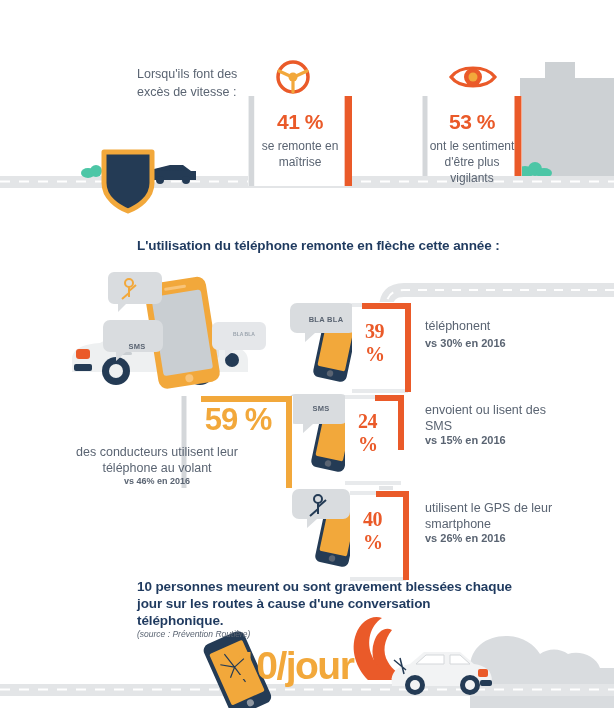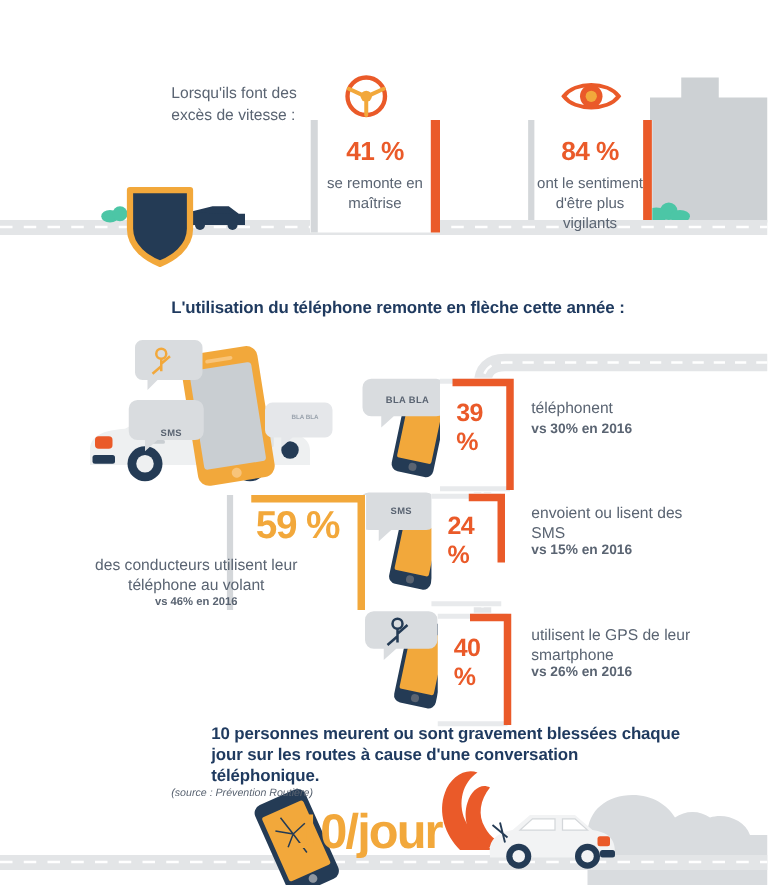--- a/index.html
+++ b/index.html
@@ -13,21 +13,21 @@
   .layer{position:absolute;inset:0;}
   svg.layer{pointer-events:none;}
 
   
   .heading{
     position:absolute;font-weight:bold;color:#1f3a5f;
     font-size:13.5px;line-height:17px;letter-spacing:-0.1px;
   }
   .h1{left:137px;top:16px;width:360px;}
   .h2{left:137px;top:237px;width:380px;}
-  .h3{left:137px;top:578px;width:380px;margin-left:32px;}
+  .h3{left:137px;top:578px;width:380px;}
   .source{
     position:absolute;left:137px;top:629px;
     font-size:8.5px;font-style:italic;color:#5a6472;font-weight:normal;
   }
 
   .side-label{
     position:absolute;left:137px;top:66px;width:110px;
     font-size:12.5px;line-height:17.5px;color:#5a6472;
   }
 
@@ -57,21 +57,21 @@
   }
   #stat-59-sub{
     position:absolute;left:62px;top:476px;width:190px;text-align:center;
     font-size:9px;font-weight:bold;color:#5a6472;
   }
 
   
   .row{position:absolute;}
   .row .pct{
     position:absolute;font-size:20px;font-weight:bold;
-    color:#ea5a29;letter-spacing:-0.5px;
+    color:#ea5a29;letter-spacing:-0.5px;font-family:Liberation Serif, serif;
   }
   .row .lbl{
     position:absolute;font-size:12.5px;line-height:16px;color:#5a6472;width:130px;
   }
   .row .sub{
     position:absolute;font-size:11px;font-weight:bold;color:#5a6472;width:130px;
   }
   #row-tel{left:0;top:0;}
   #row-tel .pct{left:365px;top:320px;}
   #row-tel .lbl{left:425px;top:318px;}
@@ -250,21 +250,21 @@
     <div class="pct">41 %</div>
     <div class="cap">se remonte en maîtrise</div>
   </div>
 
   <div class="topstat" id="stat-53">
     <svg class="frame" viewBox="0 0 100 80" preserveAspectRatio="none">
       <rect x="0" y="0" width="100" height="80" fill="#ffffff"></rect>
       <path d="M3 0 L3 80" stroke="#d4d7da" stroke-width="5" fill="none"></path>
       <path d="M50 -14 L96 -14 L96 82" stroke="#ea5a29" stroke-width="7" fill="none"></path>
     </svg>
-    <div class="pct">84 %</div>
+    <div class="pct">53 %</div>
     <div class="cap">ont le sentiment d'être plus vigilants</div>
   </div>
 
   <div class="heading h2">L'utilisation du téléphone remonte en flèche cette année :</div>
 
   <div class="bubble-txt" style="left:115px;top:342px;width:44px;">SMS</div>
   <div class="tiny-bubble-txt" style="left:224px;top:331px;width:40px;">BLA BLA</div>
 
   <div id="stat-59">
     <svg class="frame" style="position:absolute;inset:0;" viewBox="0 0 112 92" preserveAspectRatio="none">

